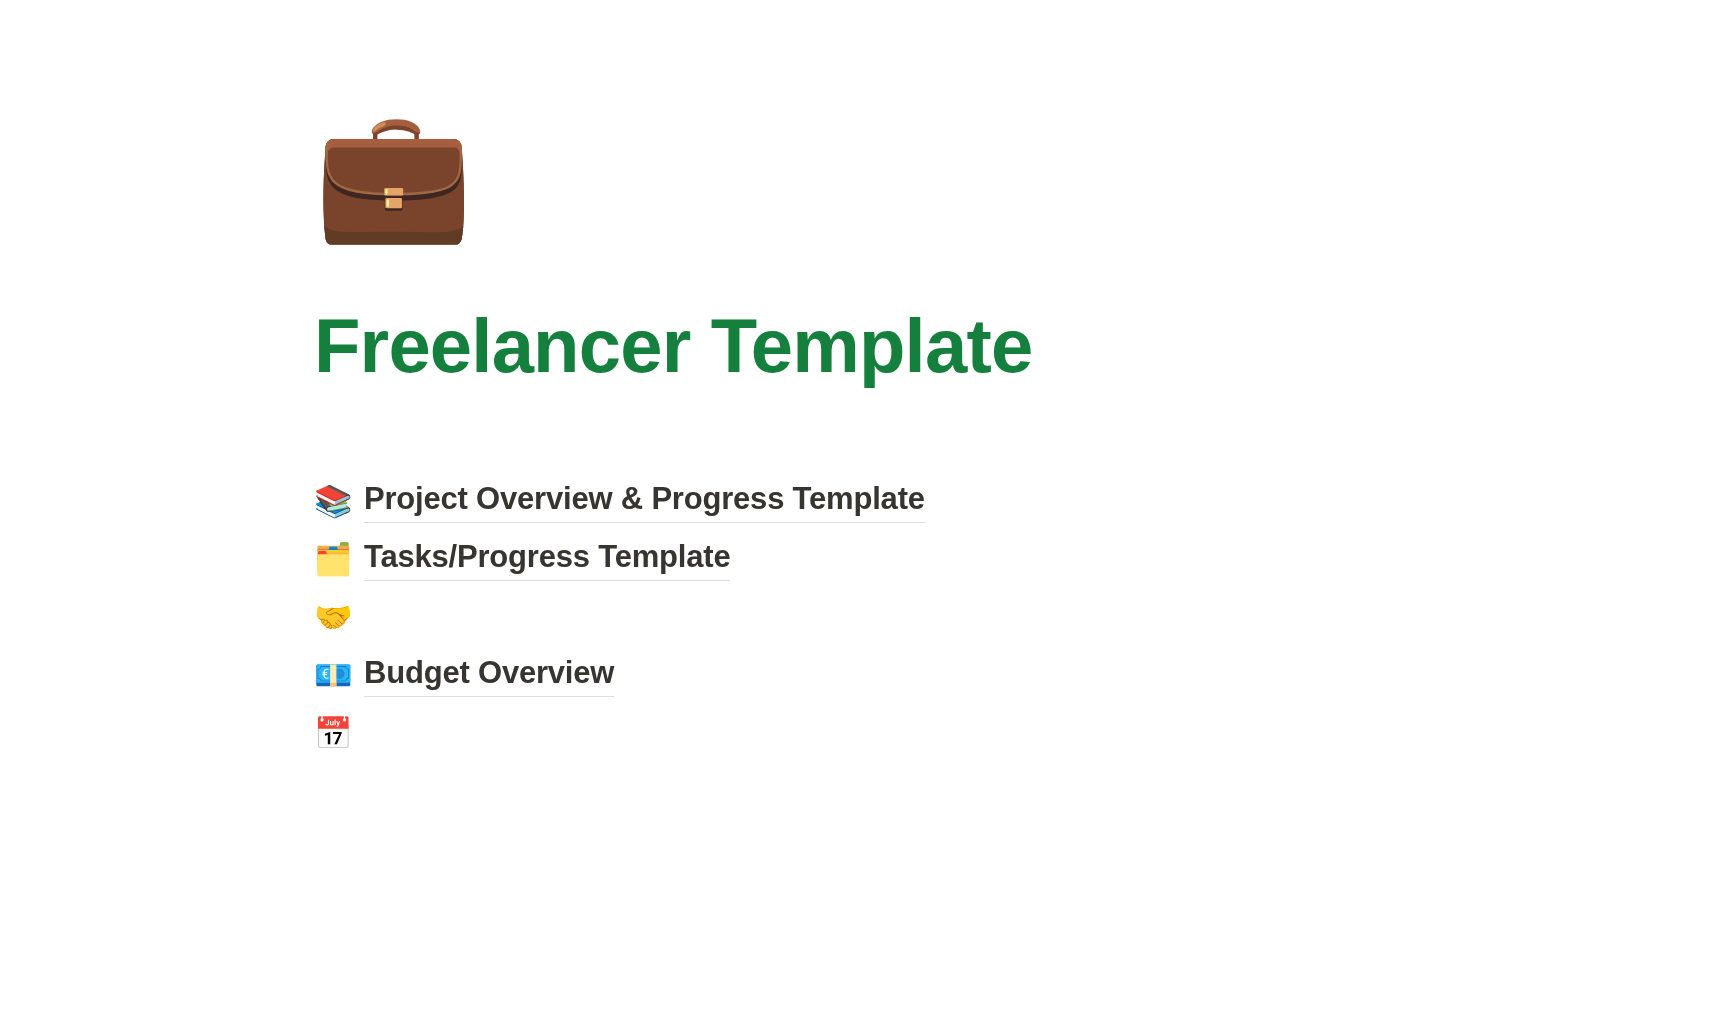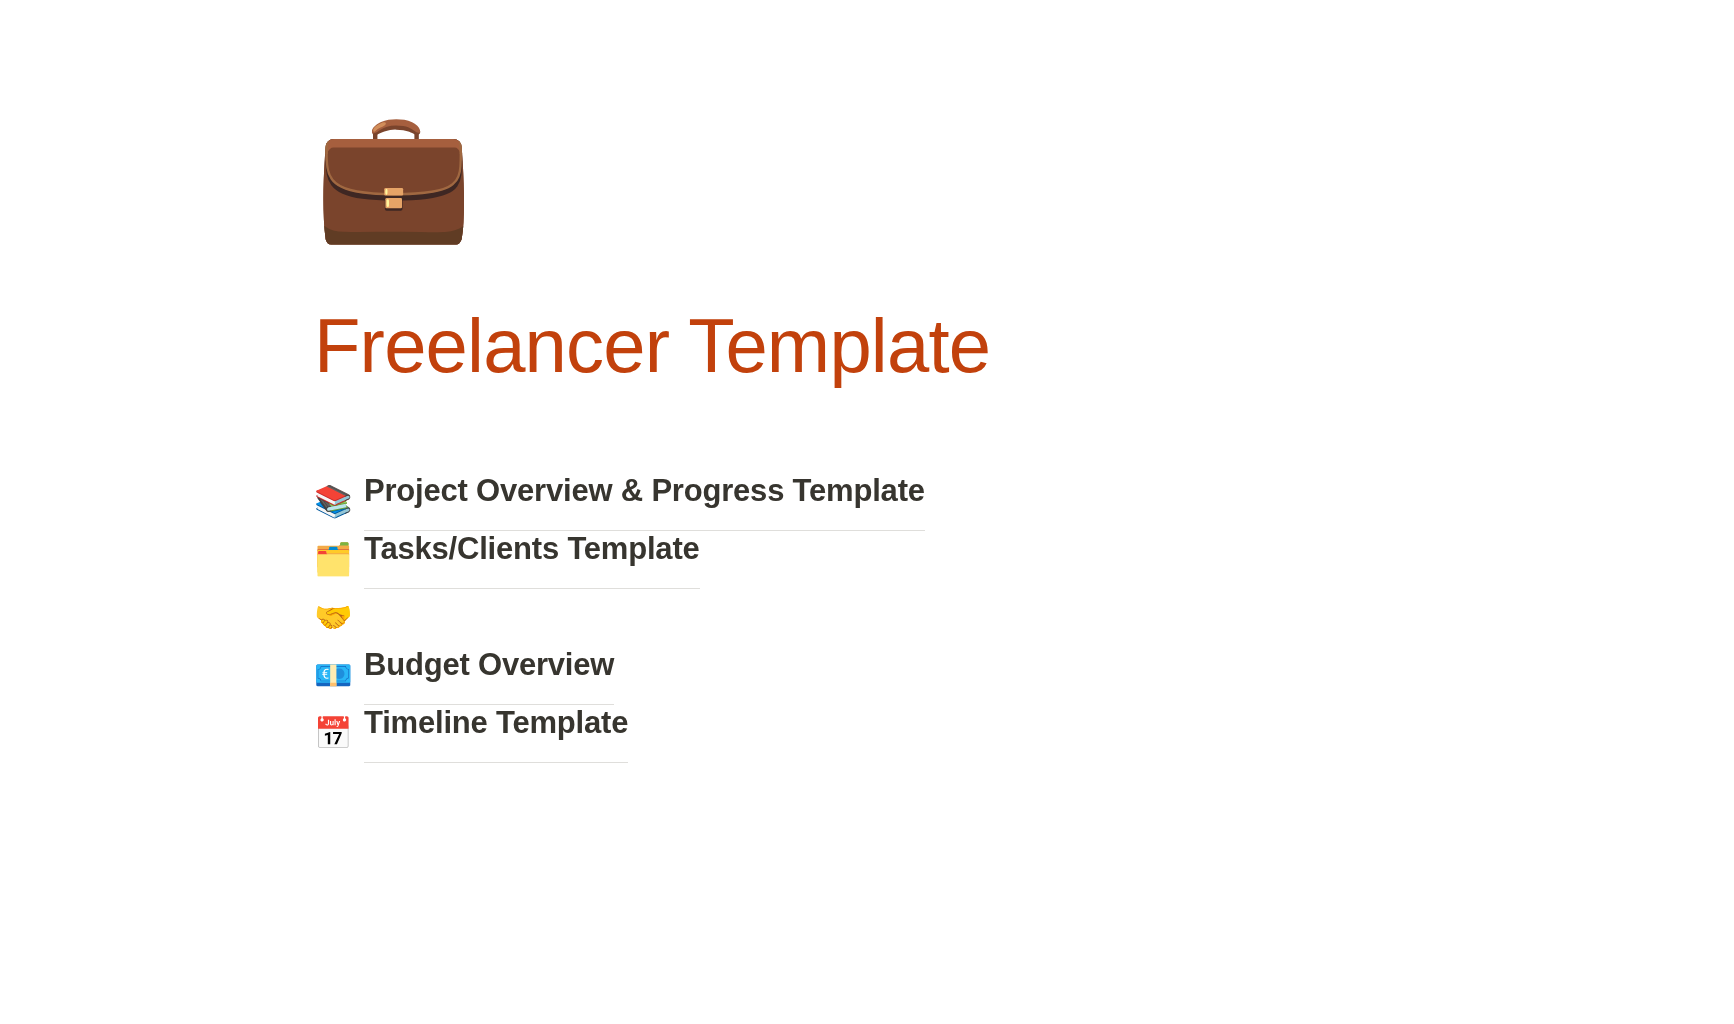--- a/index.html
+++ b/index.html
@@ -41,22 +41,22 @@
     letter-spacing: 0;
   }
 
   
   .page-title {
     margin: 0;
     padding: 0;
     margin-top: 56px;
     font-size: 76px;
     line-height: 92px;
-    font-weight: 400;
-    color: #c2410c;
+    font-weight: 700;
+    color: #15803d;
     letter-spacing: -0.8px;
     white-space: nowrap;
   }
 
   
   .link-list {
     margin-top: 80px;
   }
 
   .link-row {
@@ -79,21 +79,21 @@
   .row-link {
     position: relative;
     display: inline-block;
     font-size: 31px;
     line-height: 40px;
     font-weight: 600;
     color: #37352F;
     white-space: nowrap;
     text-decoration: none;
     border-bottom: 1.6px solid #DFDEDB;
-    padding-bottom: 19px;
+    padding-bottom: 3px;
     letter-spacing: -0.2px;
   }
 </style>
 </head>
 <body>
 
 <div class="page">
   <div class="page-inner">
 
     <div class="page-icon">💼</div>
@@ -102,32 +102,31 @@
 
     <div class="link-list">
 
       <div class="link-row">
         <span class="row-emoji">📚</span>
         <a class="row-link" href="#">Project Overview &amp; Progress Template</a>
       </div>
 
       <div class="link-row">
         <span class="row-emoji">🗂️</span>
-        <a class="row-link" href="#">Tasks/Clients Template</a>
+        <a class="row-link" href="#">Tasks/Progress Template</a>
       </div>
 
       <div class="link-row">
         <span class="row-emoji">🤝</span>
       </div>
 
       <div class="link-row">
         <span class="row-emoji">💶</span>
         <a class="row-link" href="#">Budget Overview</a>
       </div>
 
       <div class="link-row">
         <span class="row-emoji">📅</span>
-        <a class="row-link" href="#">Timeline Template</a>
       </div>
 
     </div>
   </div>
 </div>
 
 </body></html>

